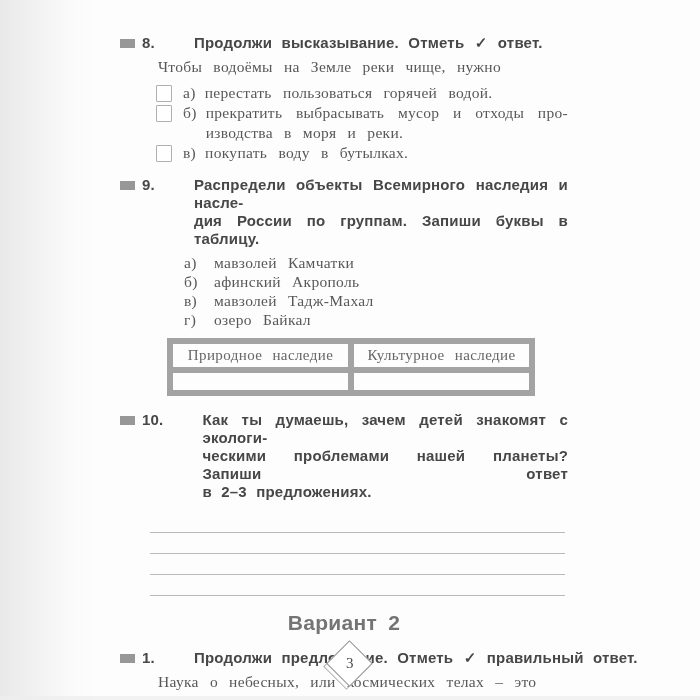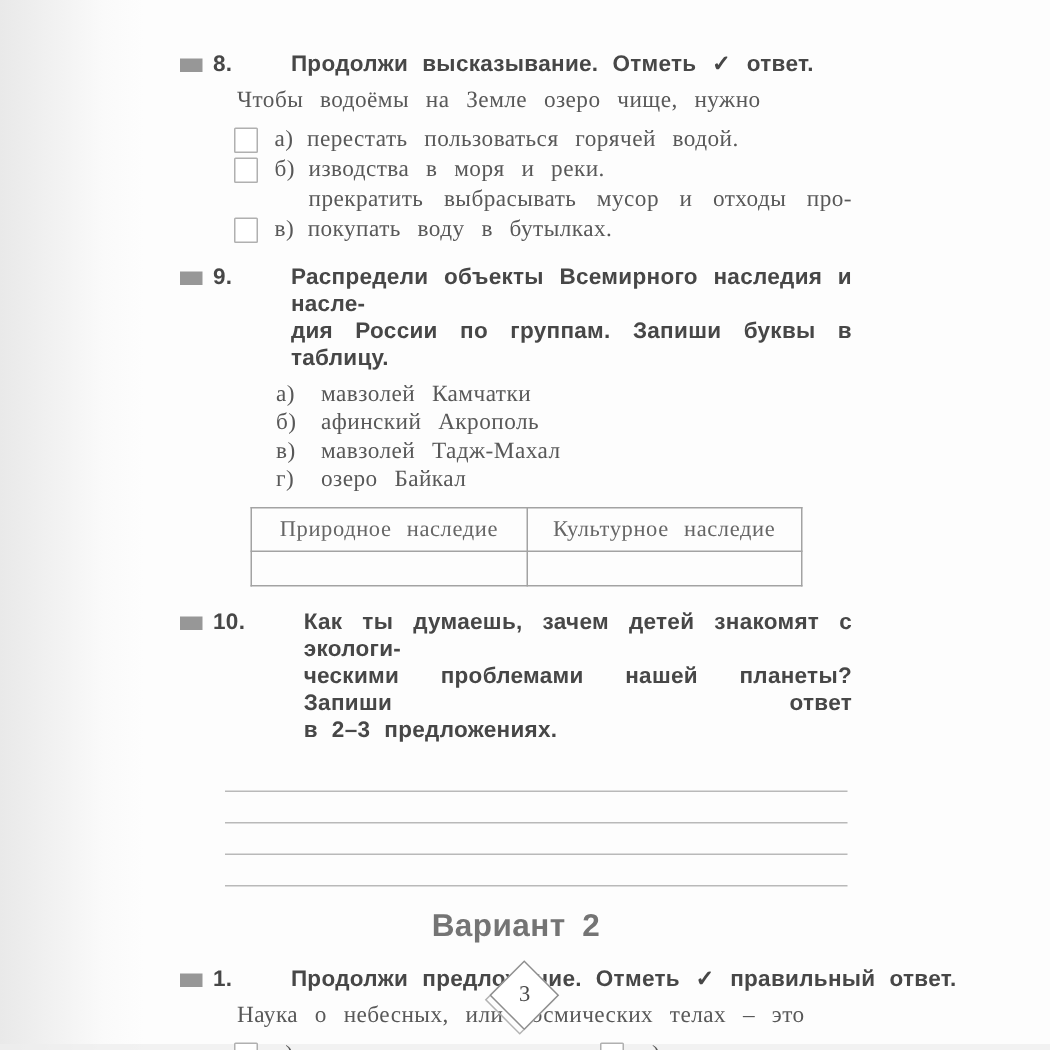--- a/index.html
+++ b/index.html
@@ -49,21 +49,21 @@
   .oline { white-space:nowrap; }
   .oline.just { white-space:normal; text-align:justify; text-align-last:justify; }
 
   
   .qlist { margin:5px 0 0 64px; }
   .qlist .li { display:flex; line-height:19px; }
   .qlist .li-letter { flex:0 0 22px; margin-right:8px; }
 
   
   .heritage-table { border-collapse:collapse; margin:9px 0 0 47px; width:368px; table-layout:fixed; }
-  .heritage-table th, .heritage-table td { border:1px solid #a3a3a3; }
+  .heritage-table th, .heritage-table td { border:6px solid #a3a3a3; }
   .heritage-table th {
     height:29px; font:15px "Liberation Serif", serif; font-weight:400;
     color:#666; letter-spacing:.4px; word-spacing:6px; text-align:center;
   }
   .heritage-table td { height:23px; background:#fdfdfd; }
 
   
   .wlines { margin:11px 0 0 30px; width:415px; }
   .wline { height:21px; border-bottom:1px solid #b9b9b9; }
 
@@ -102,35 +102,35 @@
   <div class="content">
 
     <section class="sec-q8">
       <div class="q-head">
         <span class="marker"></span>
         <span class="q-num">8.</span>
         <div class="q-instr">
           <div class="iline"><span>Продолжи высказывание. Отметь</span> <span class="check">✓</span> <span>ответ.</span></div>
         </div>
       </div>
-      <div class="serif lead">Чтобы водоёмы на Земле озеро чище, нужно</div>
+      <div class="serif lead">Чтобы водоёмы на Земле реки чище, нужно</div>
       <div class="opts">
         <div class="opt serif">
           <span class="checkbox"></span>
           <span class="opt-letter">а)</span>
           <div class="opt-text">
               <div class="oline">перестать пользоваться горячей водой.</div>
             </div>
         </div>
         <div class="opt serif">
           <span class="checkbox"></span>
           <span class="opt-letter">б)</span>
           <div class="opt-text">
+            <div class="oline just">прекратить выбрасывать мусор и отходы про-</div>
             <div class="oline">изводства в моря и реки.</div>
-            <div class="oline just">прекратить выбрасывать мусор и отходы про-</div>
           </div>
         </div>
         <div class="opt serif">
           <span class="checkbox"></span>
           <span class="opt-letter">в)</span>
           <div class="opt-text">
               <div class="oline">покупать воду в бутылках.</div>
             </div>
         </div>
       </div>

